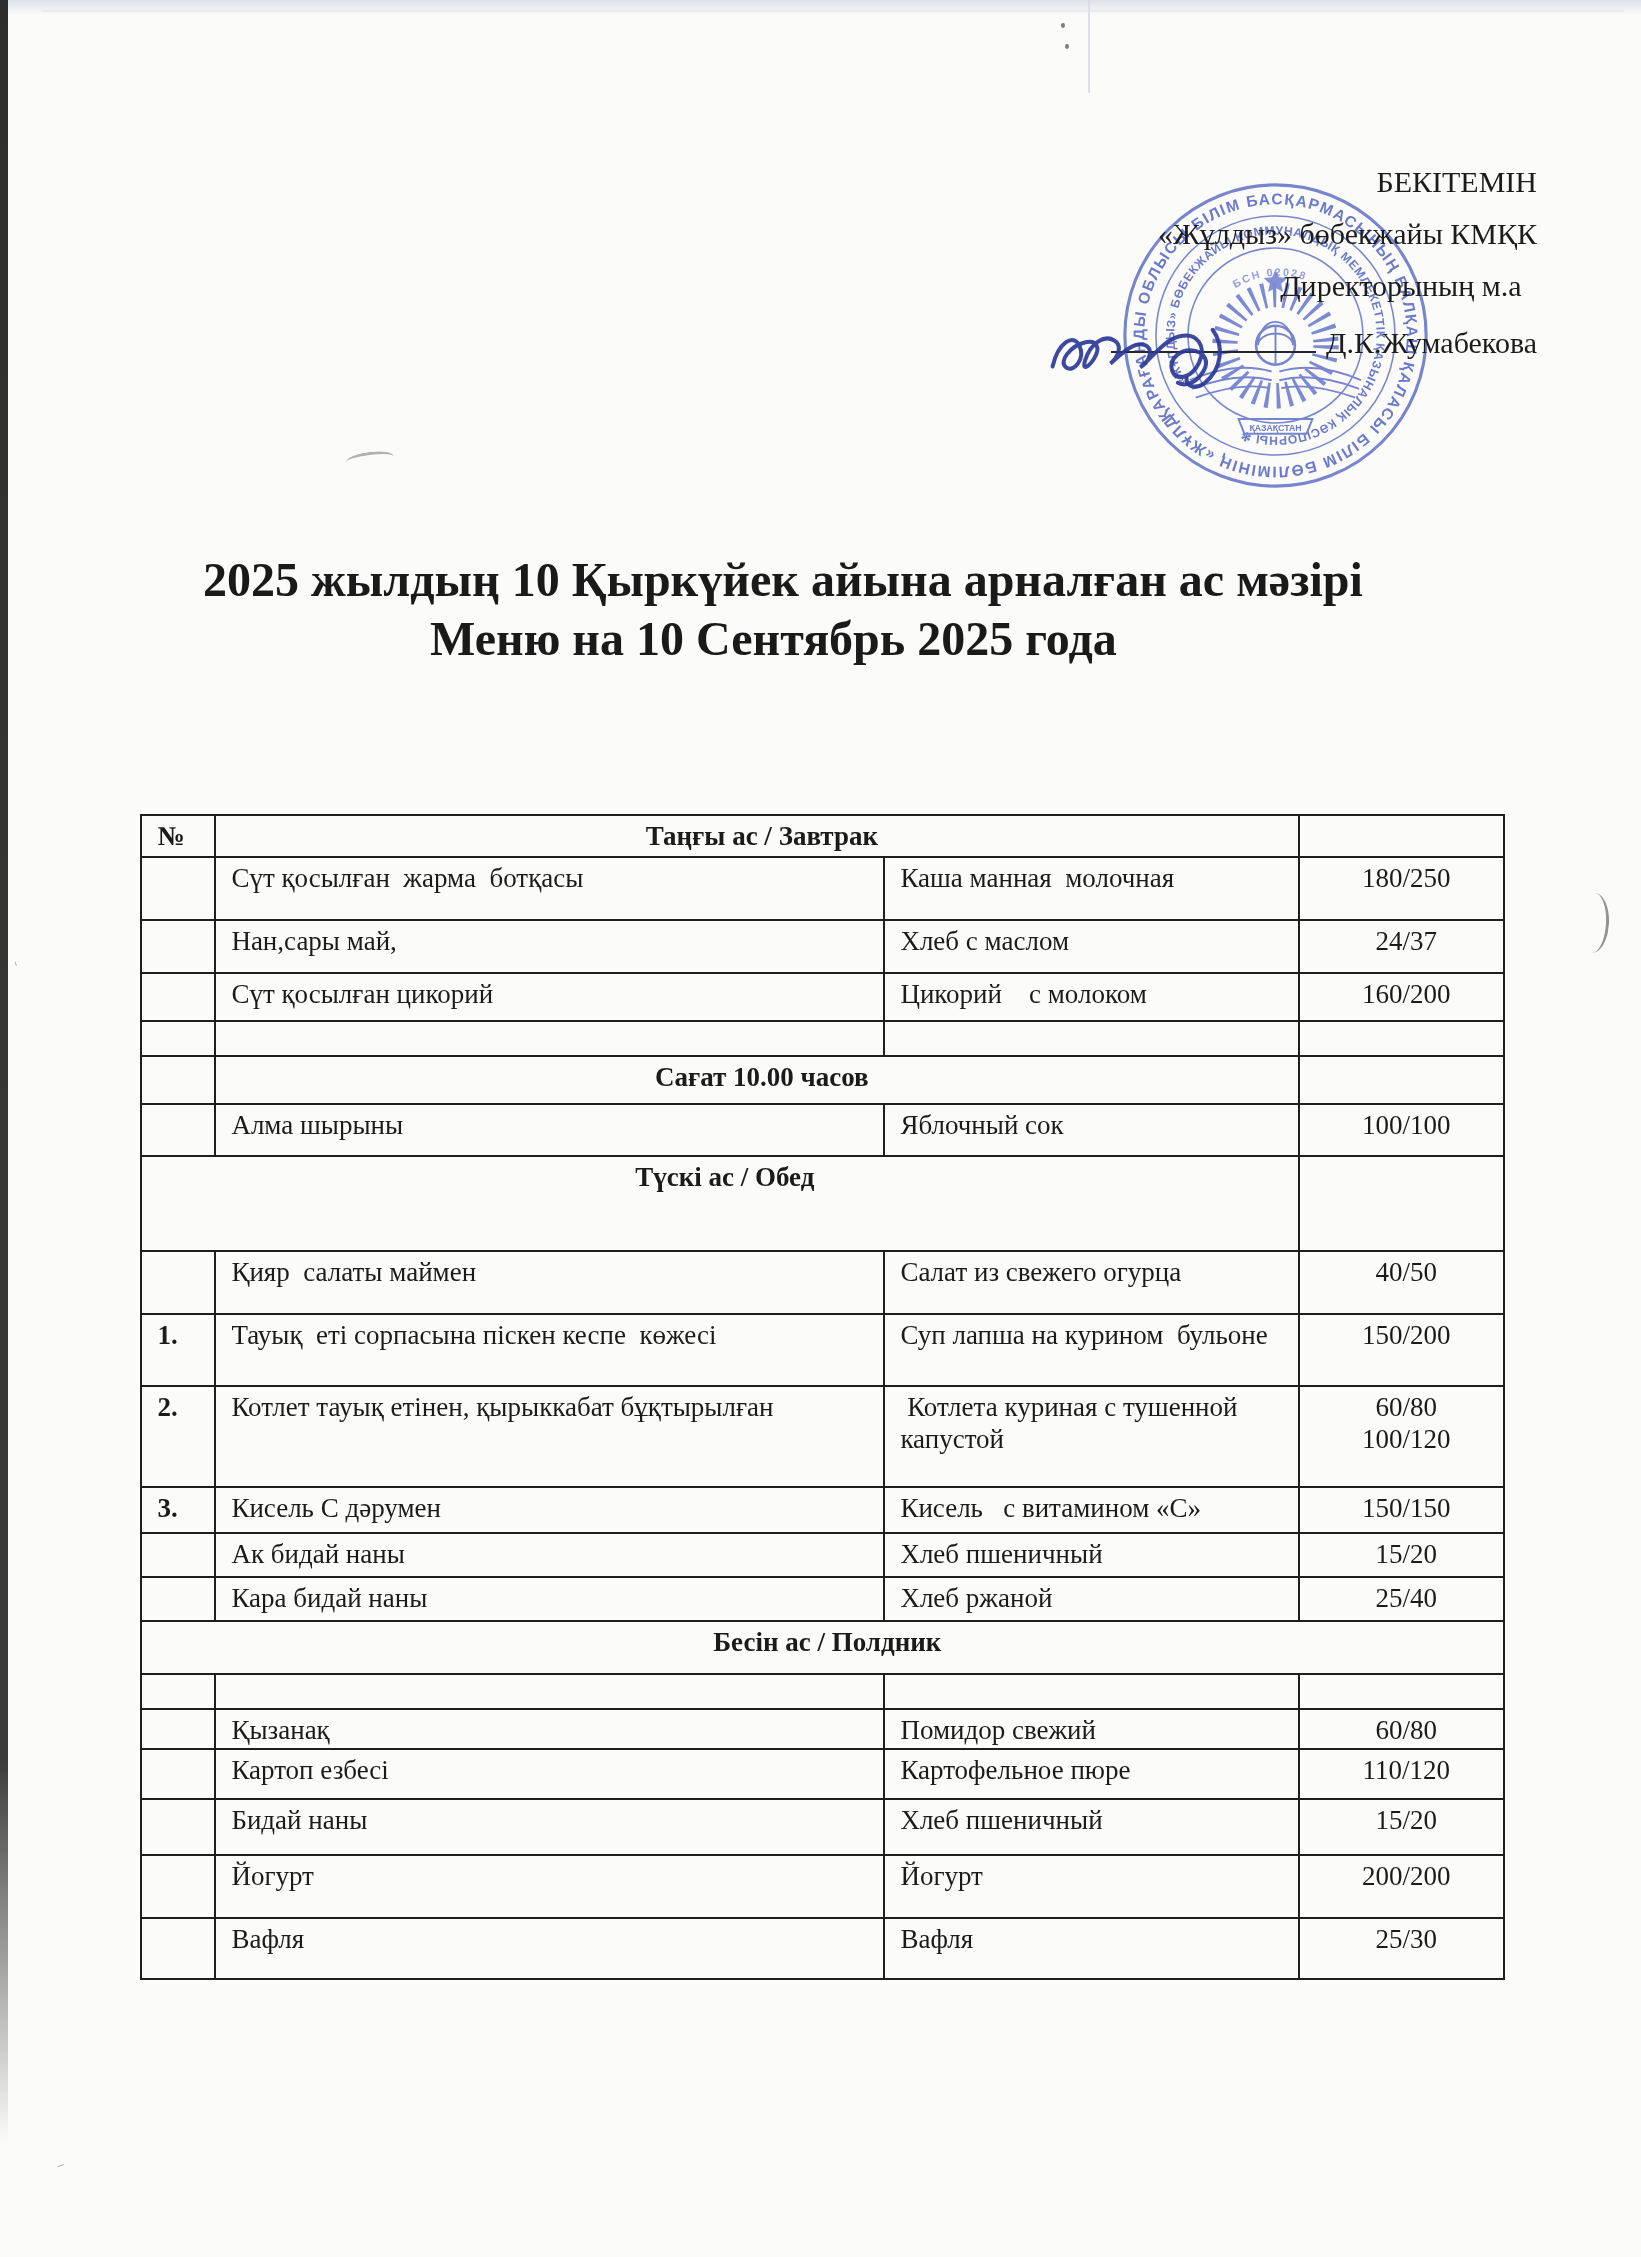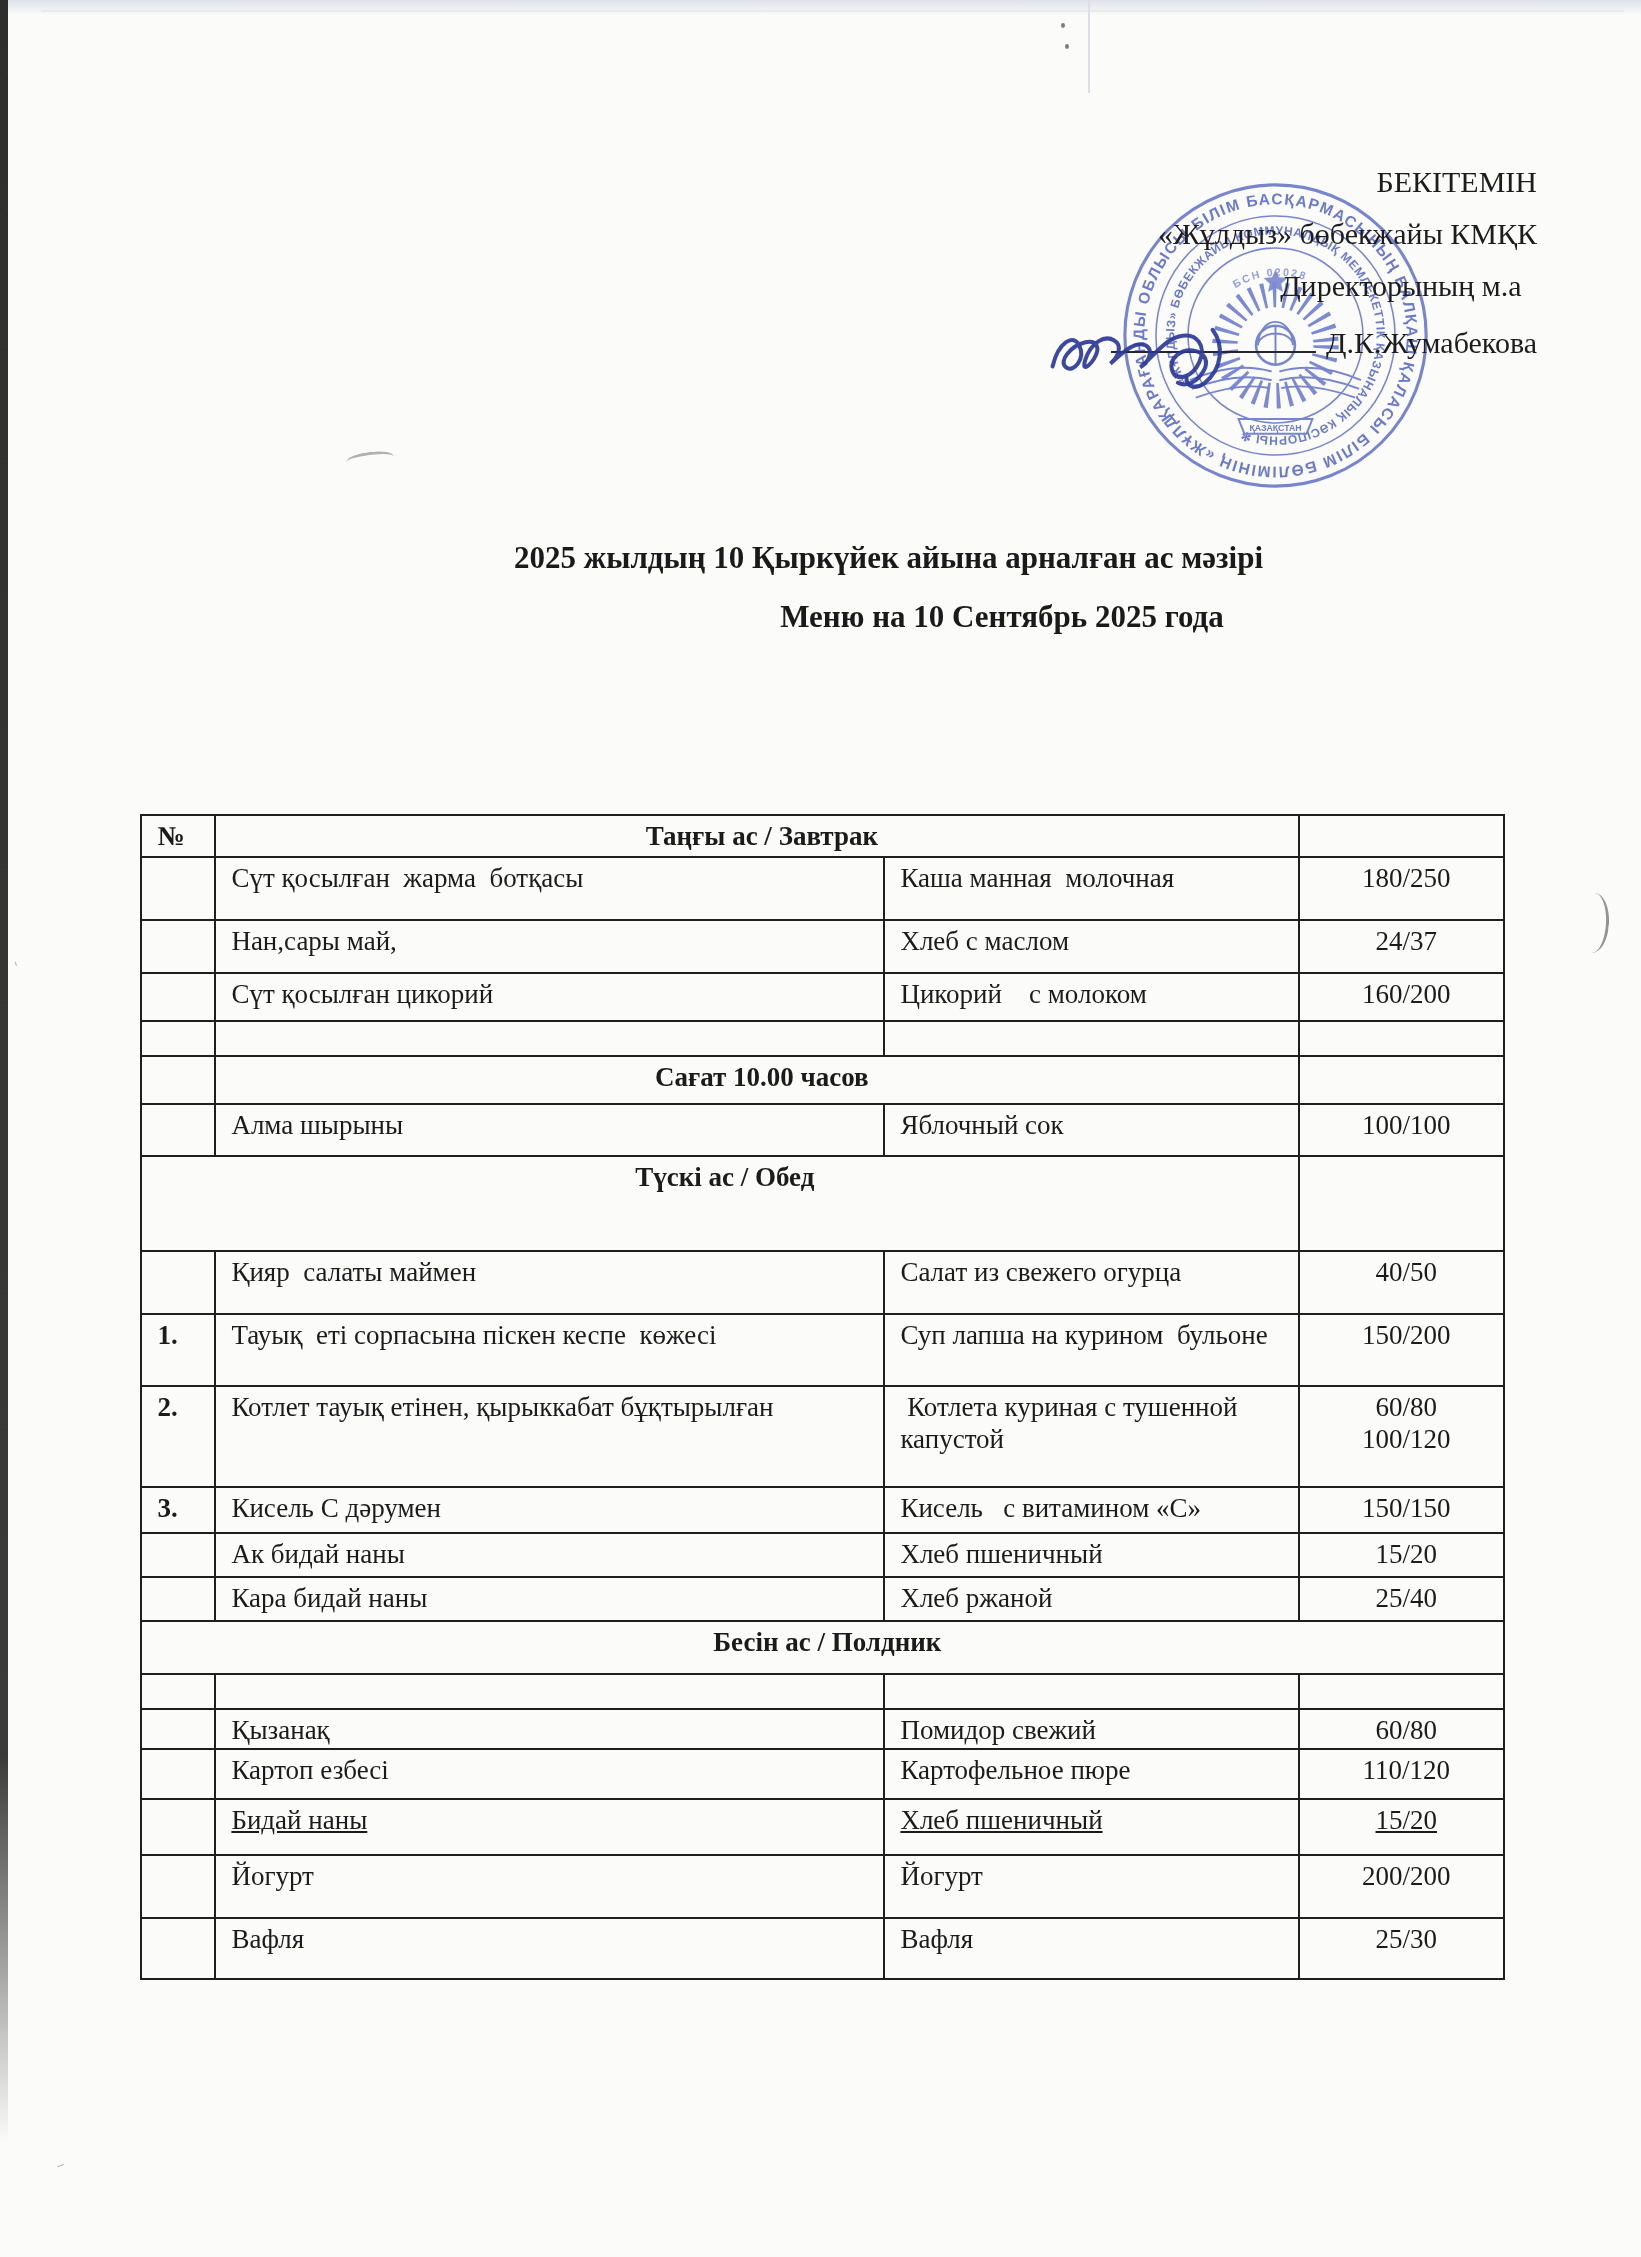--- a/index.html
+++ b/index.html
@@ -43,22 +43,22 @@
   .stamp .faint{fill:#7d8bd4;}
   .stamp .rays{fill:none;stroke:#6173c9;stroke-width:26;stroke-dasharray:3.5 7.5;}
   .stamp .thin{fill:none;stroke:#5b6cc6;stroke-width:2;}
   .stamp .cap{fill:#4d5ec0;font-family:"Liberation Sans",sans-serif;font-weight:bold;}
 
   
   .signature{position:absolute;left:1041px;top:297px;width:241px;height:108px;z-index:6;}
   .signature path{fill:none;stroke:#2c3a96;stroke-width:4.2;stroke-linecap:round;opacity:.92;}
 
   
-  .title{position:absolute;left:203px;top:536px;width:1371px;text-align:center;
-    font-weight:bold;font-size:31px;line-height:44px;z-index:2;color:#1a1a1a;}
+  .title{position:absolute;left:203px;top:558px;width:1371px;text-align:left;
+    font-weight:bold;font-size:48px;line-height:44px;z-index:2;color:#1a1a1a;}
   .title .ru{margin-top:15.4px;padding-left:227px;}
 
   
   table.menu{position:absolute;left:140px;top:814px;width:1363px;
     border-collapse:collapse;table-layout:fixed;z-index:2;
     font-family:"Liberation Serif",serif;color:#1b1b1b;}
   table.menu td{border:2.1px solid #1f1f1f;border-top-width:2.9px;border-bottom-width:2.9px;
     vertical-align:top;padding:3.9px 5.8px 1.9px 15.4px;font-size:27px;line-height:32px;
     white-space:pre-wrap;overflow:hidden;}
   td.no{font-weight:bold;font-size:29px;padding-left:9.7px;}
@@ -234,21 +234,21 @@
           <td class="kk">Қызанақ</td>
           <td class="ru">Помидор свежий</td>
           <td class="pt"><div>60/80</div></td>
         </tr>
         <tr style="height: 50px;">
           <td class="no"></td>
           <td class="kk">Картоп езбесі</td>
           <td class="ru">Картофельное пюре</td>
           <td class="pt"><div>110/120</div></td>
         </tr>
-        <tr style="height: 56px; text-decoration: underline;">
+        <tr style="height: 56px;">
           <td class="no"></td>
           <td class="kk">Бидай наны</td>
           <td class="ru">Хлеб пшеничный</td>
           <td class="pt"><div>15/20</div></td>
         </tr>
         <tr style="height: 63px;">
           <td class="no"></td>
           <td class="kk">Йогурт</td>
           <td class="ru">Йогурт</td>
           <td class="pt"><div>200/200</div></td>

